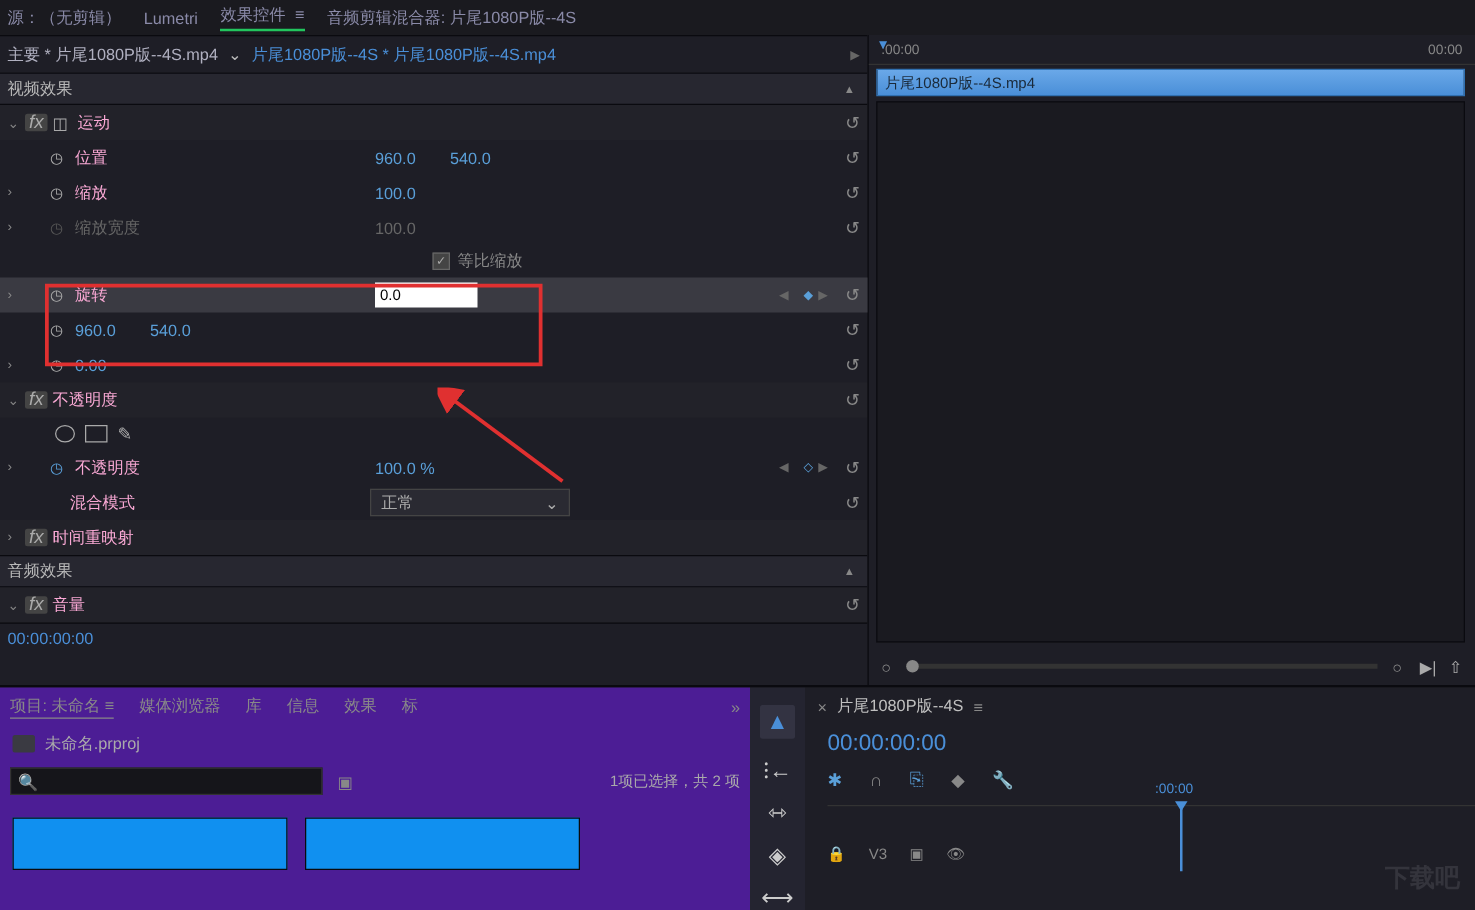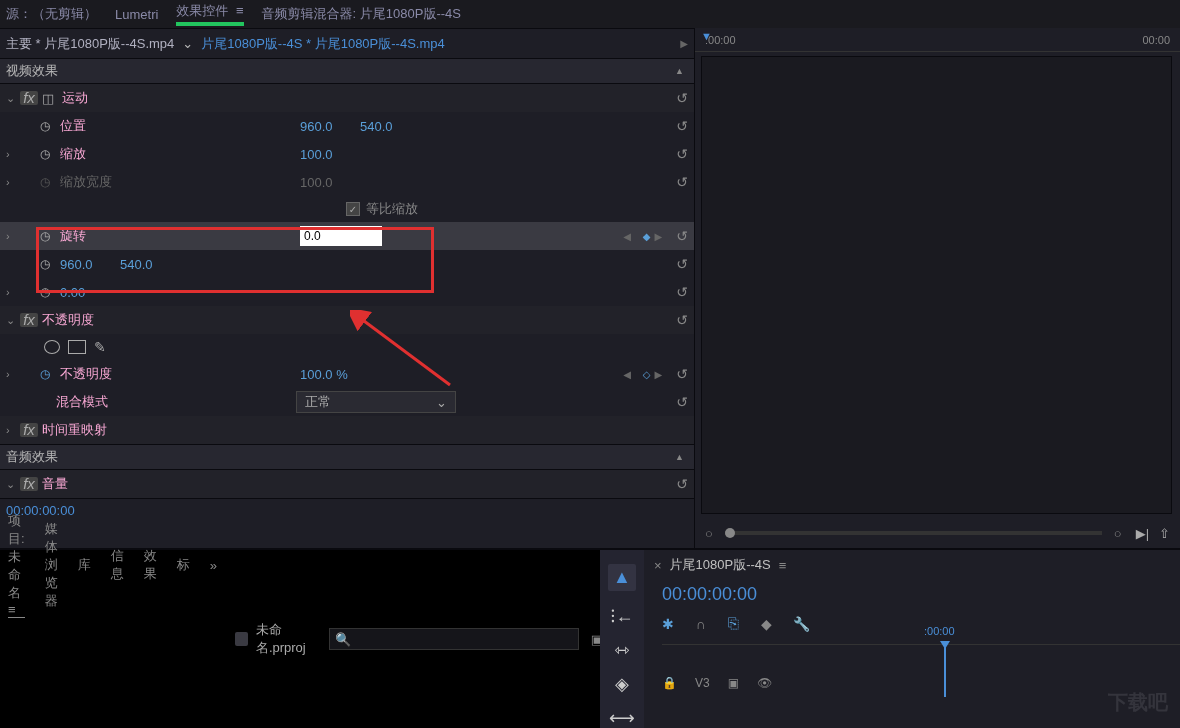--- a/index.html
+++ b/index.html
@@ -1,20 +1,20 @@
 <!DOCTYPE html>
 <html><head>
 <meta charset="utf-8">
 <style>
 * { margin: 0; padding: 0; box-sizing: border-box; font-family: "Microsoft YaHei", Arial, sans-serif; }
 body { background: #1a1a1f; color: #b8b8b8; font-size: 13px; width: 1180px; height: 728px; overflow: hidden; position: relative; }
 
 .top-tabs { display: flex; align-items: center; height: 28px; padding: 0 6px; gap: 18px; }
 .top-tabs span { color: #8a8aa8; font-size: 13px; }
-.top-tabs .active { color: #c8c8d8; border-bottom: 4px solid #22c55e; padding-bottom: 2px; }
+.top-tabs .active { color: #c8c8d8; border-bottom: 2px solid #22c55e; padding-bottom: 2px; }
 .menu-icon { display: inline-block; margin-left: 4px; }
 
 .main { display: flex; height: 520px; justify-content: center; }
 .left-panel { width: 694px; background: #1e1e26; display: flex; flex-direction: column; }
 .right-panel { flex: 1; background: #1e1e26; border-left: 1px solid #0a0a0f; display: flex; flex-direction: column; }
 
 .breadcrumb { display: flex; align-items: center; height: 30px; padding: 0 6px; gap: 8px; border-top: 1px solid #0a0a0f; }
 .breadcrumb .main-text { color: #b0b0c0; }
 .breadcrumb .sub-text { color: #4a8fd8; }
 .breadcrumb .play-arrow { color: #666; font-size: 10px; margin-left: auto; }
@@ -63,21 +63,21 @@
 .timeline-ruler { height: 24px; display: flex; align-items: center; justify-content: space-between; padding: 0 10px; color: #888; font-size: 11px; border-bottom: 1px solid #333; position: relative; }
 .playhead { position: absolute; left: 6px; top: 2px; color: #4a8fd8; }
 .clip-bar { height: 22px; background: linear-gradient(#6aa8e8, #4a8fd8); margin: 3px 8px 0 6px; display: flex; align-items: center; padding: 0 6px; color: #1a2a3a; font-size: 12px; border: 1px solid #3070b0; }
 .timeline-body { flex: 1; background: #1a1a20; border: 1px solid #0a0a0f; margin: 4px 8px 4px 6px; }
 .timeline-footer { display: flex; align-items: center; justify-content: space-between; padding: 4px 10px; height: 30px; }
 .zoom-track { flex: 1; height: 4px; background: #333; margin: 0 12px; position: relative; }
 .zoom-handle { position: absolute; left: 0; width: 10px; height: 10px; background: #888; border-radius: 50%; top: -3px; }
 
 
 .bottom { display: flex; height: 180px; border-top: 2px solid #0a0a0f; }
-.project-panel { width: 600px; background: #000000; display: flex; flex-direction: row; }
+.project-panel { width: 600px; background: #4c1d95; display: flex; flex-direction: column; }
 .tool-strip { width: 44px; background: #242430; display: flex; flex-direction: column; align-items: center; gap: 12px; padding-top: 14px; }
 .tool-strip .tool { color: #ccc; font-size: 18px; cursor: pointer; }
 .tool-strip .tool.active { color: #4a8fd8; background: #333342; padding: 3px 5px; border-radius: 2px;}
 .sequence-panel { flex: 1; background: #1e1e26; display: flex; flex-direction: column; }
 
 .proj-tabs { display: flex; align-items: center; height: 30px; gap: 20px; padding: 0 8px; }
 .proj-tabs span { color: #888; cursor: pointer; }
 .proj-tabs span.active { color: #c8c8d8; border-bottom: 1px solid #888; }
 .proj-tabs .dots { margin-left: auto; color: #888; }
 
@@ -252,20 +252,23 @@
     </div>
 
     <div class="timecode-bottom">00:00:00:00</div>
   </div>
 
   <div class="right-panel">
     <div class="timeline-ruler">
       <span class="playhead">▼</span>
       <span>:00:00</span>
       <span>00:00</span>
+    </div>
+    <div class="clip-bar">
+      <span>片尾1080P版--4S.mp4</span>
     </div>
     <div class="timeline-body"></div>
     <div class="timeline-footer">
       <span style="color:#888">○</span>
       <div class="zoom-track">
           <div class="zoom-handle"></div>
         </div>
       <span style="color:#888">○</span>
       <span style="color:#aaa;margin-left:14px">▶|</span>
       <span style="color:#aaa;margin-left:10px">⇧</span>

